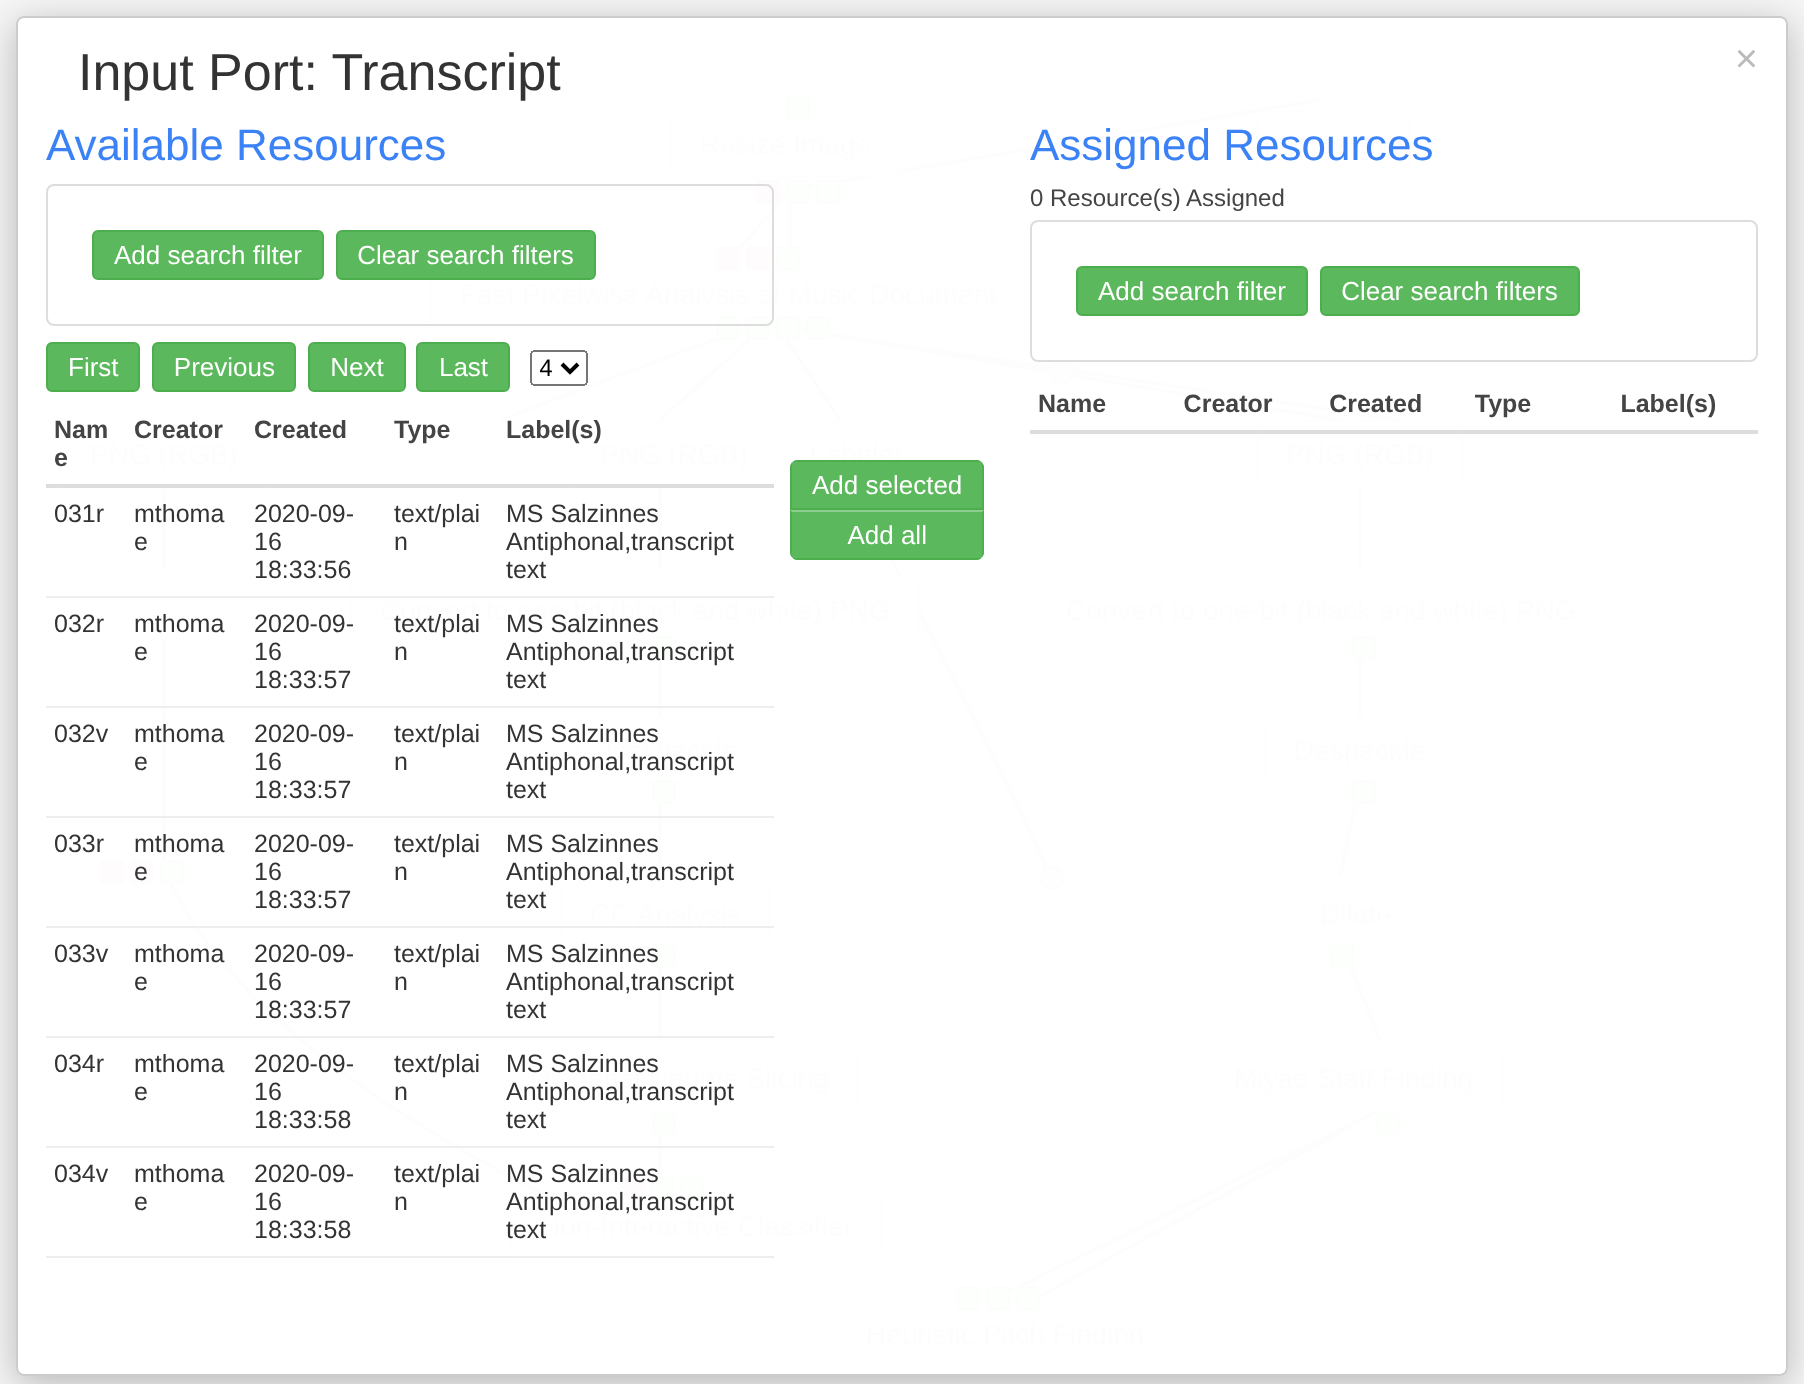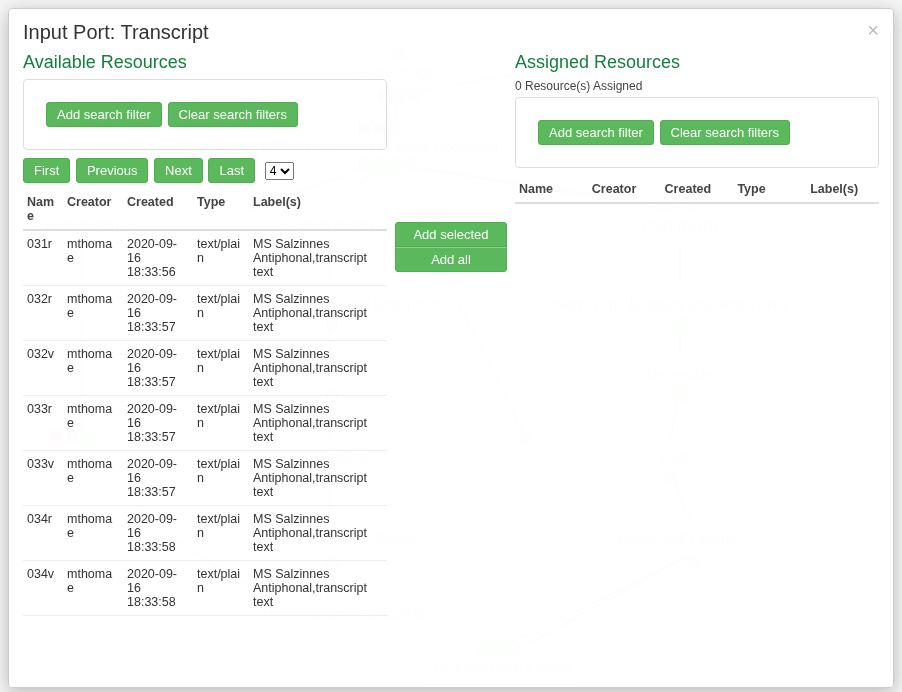--- a/index.html
+++ b/index.html
@@ -57,24 +57,24 @@
     border-radius: 4px;
     box-shadow: 0 4px 18px rgba(0,0,0,0.25);
     overflow-y: auto;
     overflow-x: hidden;
   }
   .modal-inner { padding: 12px 14px 30px 14px; position:relative; }
   .close-x {
     position:absolute; top:10px; right:14px;
     font-size:20px; color:#bbb; cursor:pointer; user-select:none;
   }
-  h2.port-title { font-size:20px; font-weight:500; color:#333; margin-bottom:8px; }
+  h2.port-title { font-size:26px; font-weight:500; color:#333; margin-bottom:8px;margin-left:16px; }
   .panels { display:flex; gap:8px; align-items:flex-start; }
   .panel { flex:1; min-width:0; }
-  .panel-title { font-size:18px; font-weight:500; color:#15803d; margin-bottom:6px; }
+  .panel-title { font-size:22px; font-weight:500; color:#3b82f6; margin-bottom:6px; }
   .assigned-count { font-size:12px; color:#444; margin-bottom:4px; }
   .filter-box {
     border:1px solid #ddd; border-radius:4px;
     padding:22px; margin-bottom:8px; min-height:40px;
   }
   .btn-green {
     display:inline-block;
     background:#5cb85c; color:#fff;
     border:1px solid #4cae4c; border-radius:3px;
     padding:4px 10px; font-size:13px; cursor:pointer;
@@ -101,21 +101,21 @@
   table.res thead th {
     border-bottom:2px solid #ddd;
     font-weight:600; color:#444;
   }
   table.res tbody tr { border-bottom:1px solid #eee; cursor:pointer; }
 
   
   .center-col {
     width:112px; flex:0 0 112px;
     padding-top:170px;
-    display:flex; flex-direction:column; gap:22px;
+    display:flex; flex-direction:row; gap:22px;
   }
   .btn-stack { display:flex; flex-direction:column; border-radius:4px; overflow:hidden; }
   .btn-stack .btn-green { border-radius:0; margin:0; text-align:center; }
   .btn-stack .btn-green + .btn-green { border-top:1px solid rgba(255,255,255,0.3); }
 
   
   table.assigned thead th { border-bottom:2px solid #ddd; }
 
   
   .modal::-webkit-scrollbar { width:10px; }

